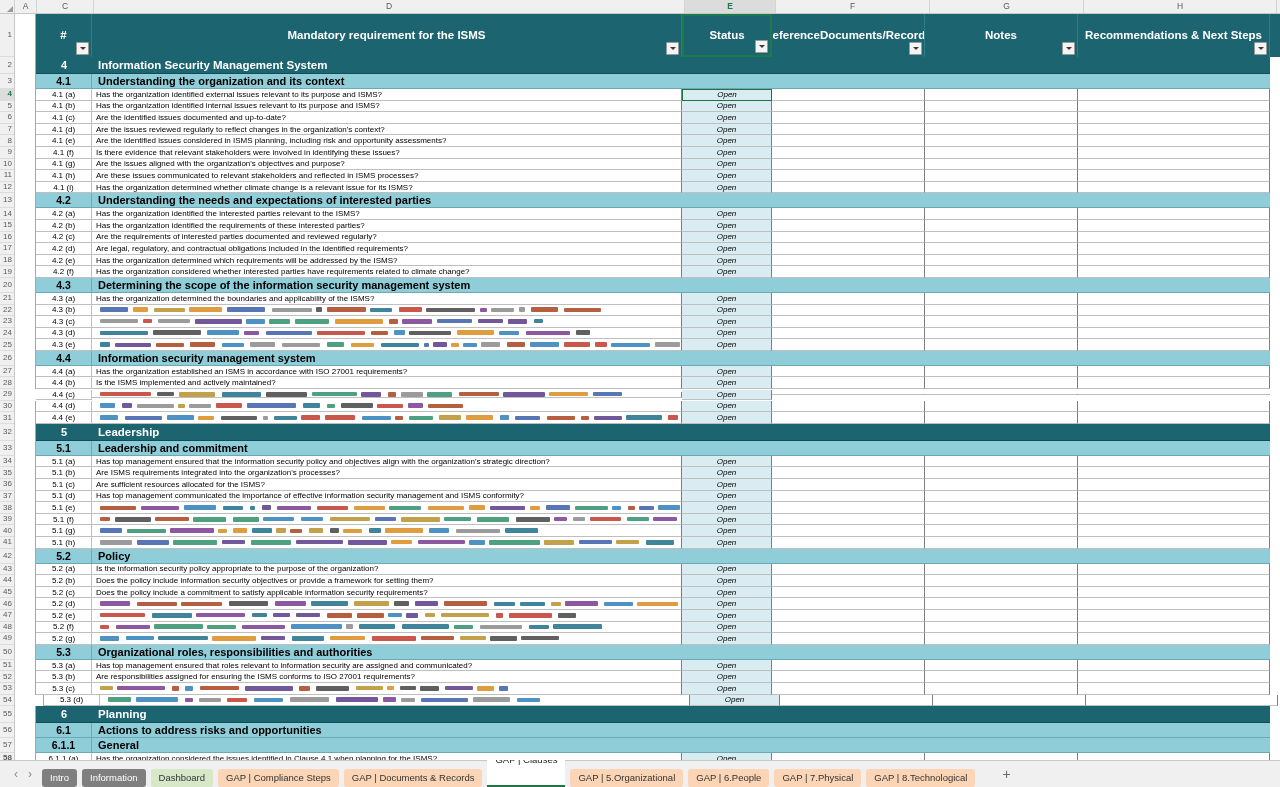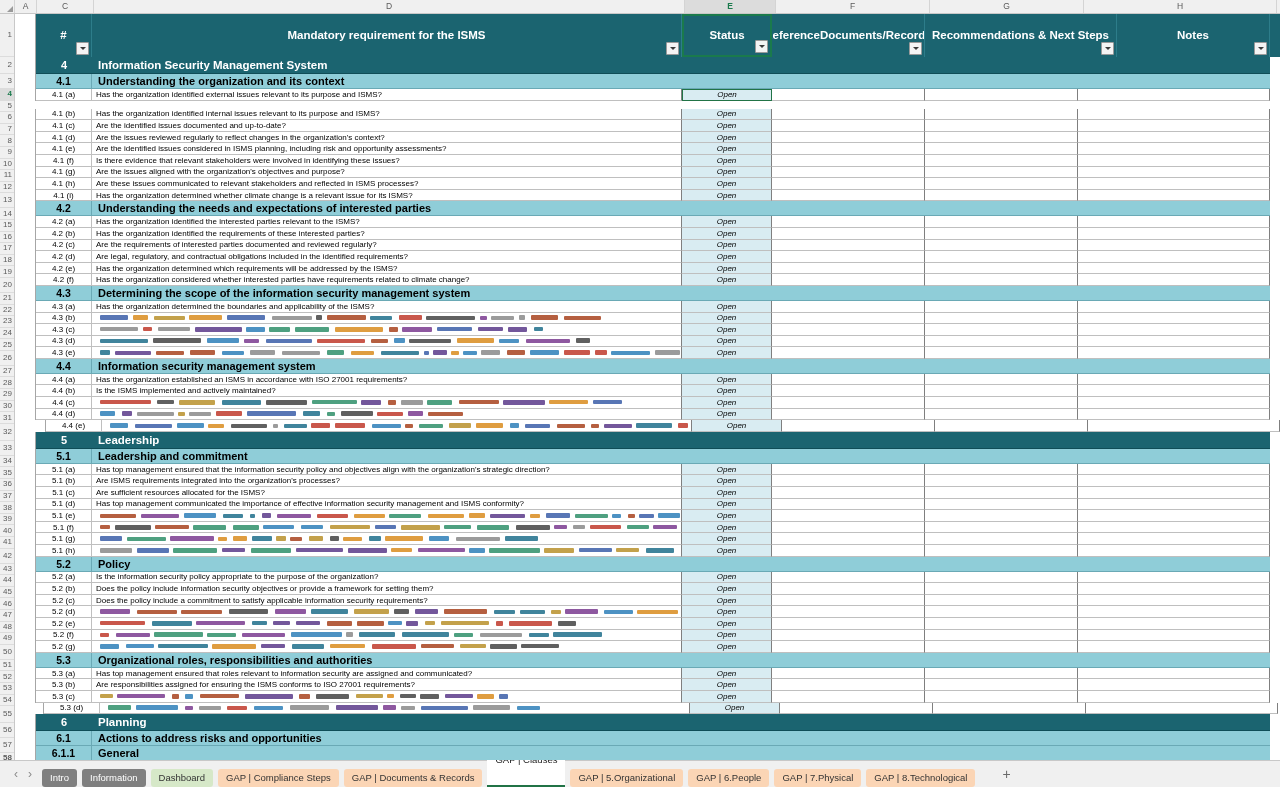--- a/index.html
+++ b/index.html
@@ -221,28 +221,28 @@
         </div>
         <div class="cell c-e hcell sel">
           <span class="lbl">Status</span>
           <span class="fbtn"></span>
         </div>
         <div class="cell c-f hcell">
           <span class="lbl">Reference</span>
           <span class="lbl">Documents/Records</span>
           <span class="fbtn"></span>
         </div>
+        <div class="cell c-g hcell">
+          <span class="lbl">Notes</span>
+          <span class="fbtn"></span>
+        </div>
         <div class="cell c-h hcell">
           <span class="lbl">Recommendations &amp; Next Steps</span>
           <span class="fbtn"></span>
         </div>
-        <div class="cell c-g hcell">
-          <span class="lbl">Notes</span>
-          <span class="fbtn"></span>
-        </div>
       </div>
 
       <div id="rowsbody">
           <div class="row lv1" style="height: 17px;">
             <div class="cell c-a"></div>
             <div class="cell c-c num">4</div>
             <div class="cell c-d ttl">Information Security Management System</div>
             <div class="cell c-e blank"></div>
             <div class="cell c-f blank"></div>
             <div class="cell c-g blank"></div>
@@ -259,21 +259,21 @@
           </div>
           <div class="row item" style="height: 11.6px;">
             <div class="cell c-a"></div>
             <div class="cell c-c num">4.1 (a)</div>
             <div class="cell c-d txt">Has the organization identified external issues relevant to its purpose and ISMS?</div>
             <div class="cell c-e st sel">Open<span class="dvbtn"></span></div>
             <div class="cell c-f blankc"></div>
             <div class="cell c-g blankc"></div>
             <div class="cell c-h blankc"></div>
           </div>
-          <div class="row item" style="height: 11.6px; margin-top: 8px;">
+          <div class="row item" style="height: 11.6px;">
             <div class="cell c-a"></div>
             <div class="cell c-c num">4.1 (b)</div>
             <div class="cell c-d txt">Has the organization identified internal issues relevant to its purpose and ISMS?</div>
             <div class="cell c-e st">Open</div>
             <div class="cell c-f blankc"></div>
             <div class="cell c-g blankc"></div>
             <div class="cell c-h blankc"></div>
           </div>
           <div class="row item" style="height: 11.6px;">
             <div class="cell c-a"></div>
@@ -551,21 +551,21 @@
           </div>
           <div class="row item" style="height: 11.6px;">
             <div class="cell c-a"></div>
             <div class="cell c-c num">4.4 (b)</div>
             <div class="cell c-d txt">Is the ISMS implemented and actively maintained?</div>
             <div class="cell c-e st">Open</div>
             <div class="cell c-f blankc"></div>
             <div class="cell c-g blankc"></div>
             <div class="cell c-h blankc"></div>
           </div>
-          <div class="row item" style="height: 11.6px;">
+          <div class="row item" style="height: 11.6px; align-items: center;">
             <div class="cell c-a"></div>
             <div class="cell c-c num">4.4 (c)</div>
             <div class="cell c-d txt">
               <div class="redact">
                 <span class="rb t" style="width: 51px; background: rgb(192, 57, 43); margin-right: 3px;"></span>
                 <span class="rb t" style="width: 17px; background: rgb(68, 68, 68); margin-right: 2px;"></span>
                 <span class="rb" style="width: 36px; background: rgb(184, 145, 43); margin-right: 4px;"></span>
                 <span class="rb" style="width: 39px; background: rgb(31, 111, 139); margin-right: 2px;"></span>
                 <span class="rb" style="width: 41px; background: rgb(68, 68, 68); margin-right: 2px;"></span>
                 <span class="rb t" style="width: 45px; background: rgb(47, 143, 106); margin-right: 1px;"></span>
@@ -602,21 +602,21 @@
                 <span class="rb t" style="width: 26px; background: rgb(192, 57, 43); margin-right: 2px;"></span>
                 <span class="rb" style="width: 15px; background: rgb(122, 59, 143); margin-right: 2px;"></span>
                 <span class="rb t" style="width: 35px; background: rgb(168, 67, 31); margin-right: 4px;"></span>
               </div>
             </div>
             <div class="cell c-e st">Open</div>
             <div class="cell c-f blankc"></div>
             <div class="cell c-g blankc"></div>
             <div class="cell c-h blankc"></div>
           </div>
-          <div class="row item" style="height: 11.6px; justify-content: flex-end;">
+          <div class="row item" style="height: 11.6px;">
             <div class="cell c-a"></div>
             <div class="cell c-c num">4.4 (e)</div>
             <div class="cell c-d txt">
               <div class="redact">
                 <span class="rb" style="width: 25px; background: rgb(46, 127, 184); margin-right: 4px;"></span>
                 <span class="rb t" style="width: 50px; background: rgb(59, 94, 168); margin-right: 2px;"></span>
                 <span class="rb" style="width: 37px; background: rgb(46, 127, 184); margin-right: 1px;"></span>
                 <span class="rb t" style="width: 21px; background: rgb(217, 140, 31); margin-right: 4px;"></span>
                 <span class="rb t" style="width: 49px; background: rgb(68, 68, 68); margin-right: 3px;"></span>
                 <span class="rb t" style="width: 7px; background: rgb(138, 138, 138); margin-right: 3px;"></span>

